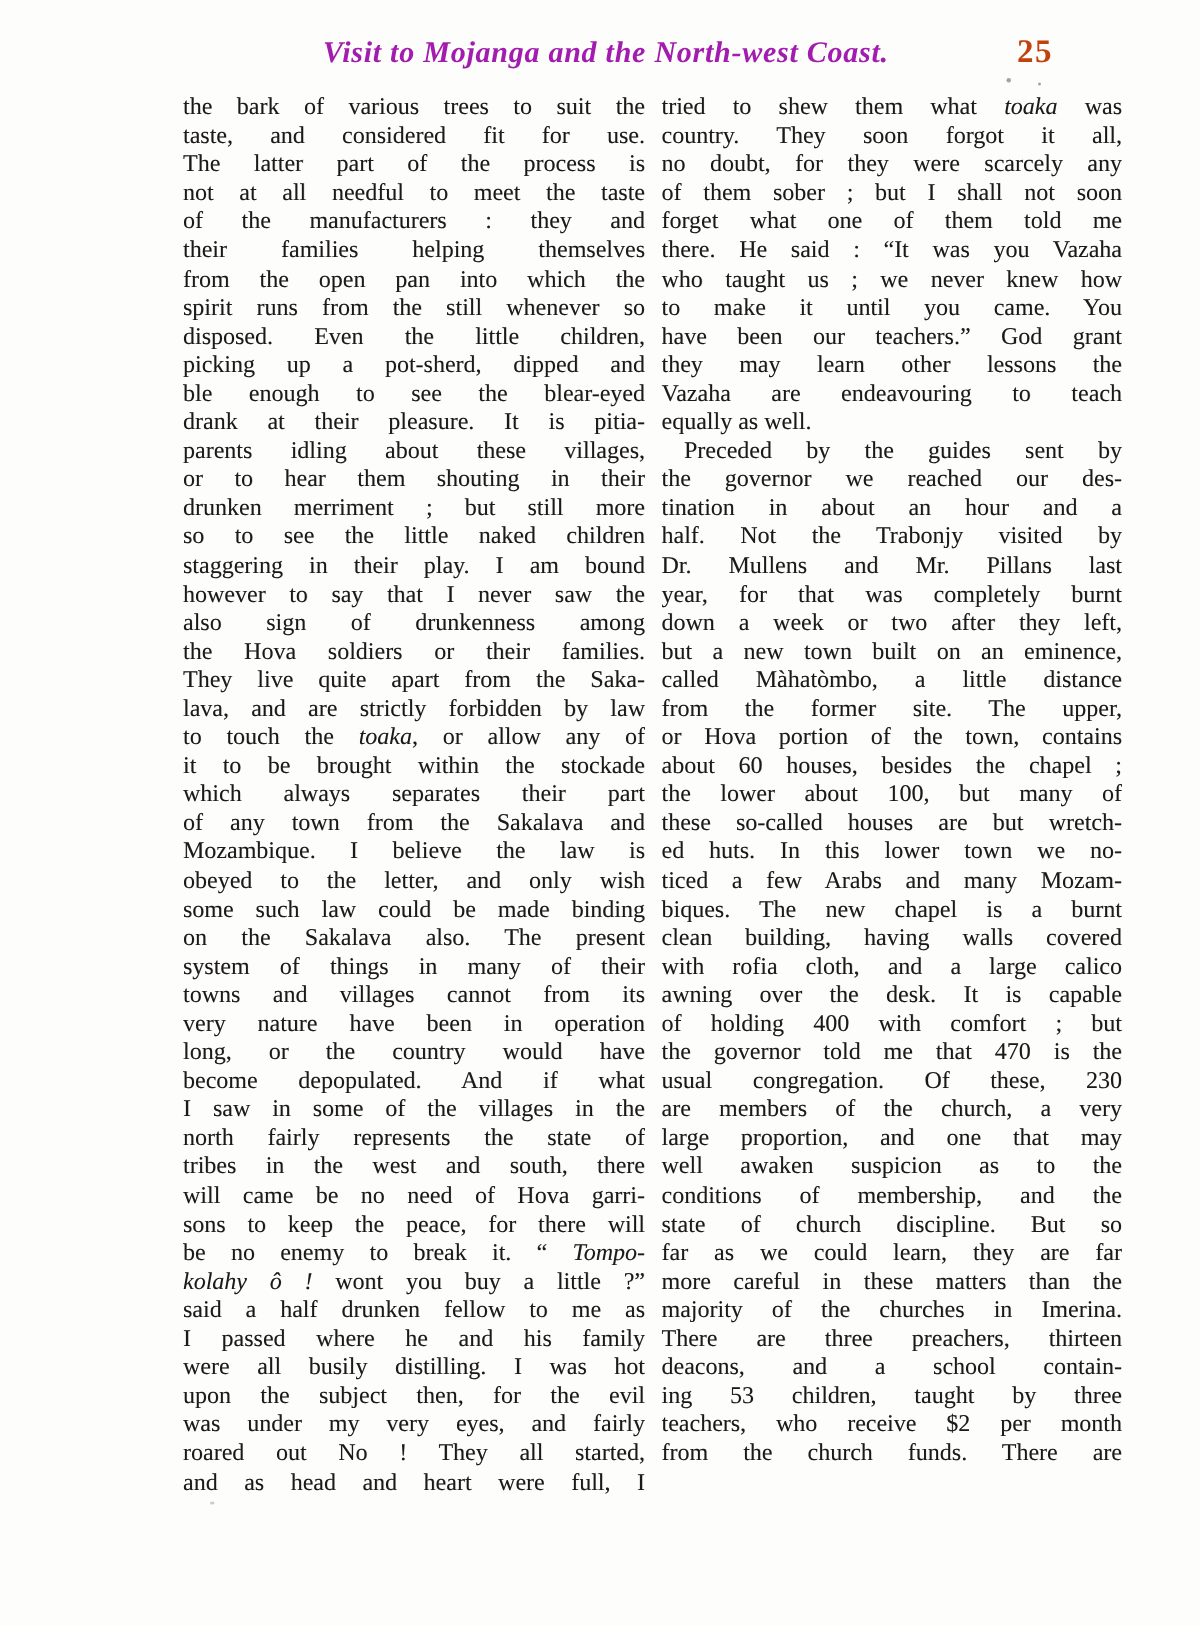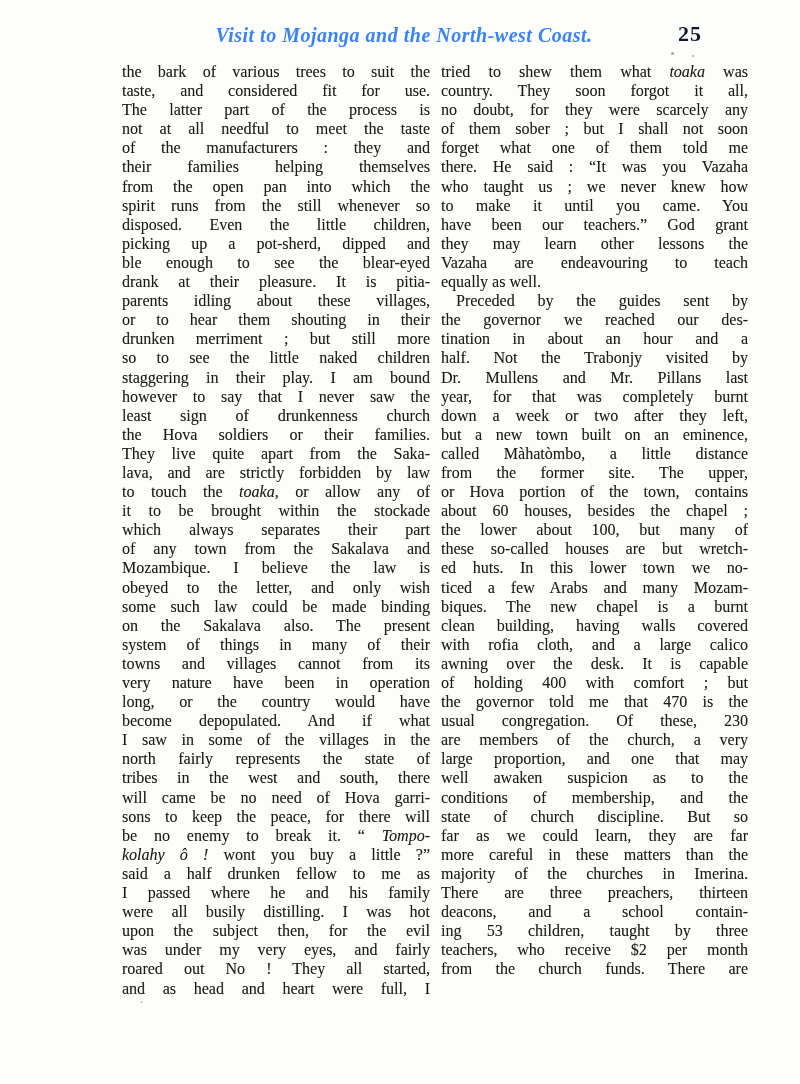--- a/index.html
+++ b/index.html
@@ -16,29 +16,29 @@
     overflow: hidden;
   }
   .running-head {
     position: absolute;
     top: 24px; left: 90px; width: 628px;
     text-align: center;
     font-style: italic;
     font-weight: bold;
     font-size: 20px;
     letter-spacing: 0.5px;
-    color: #3b82f6;
+    color: #a21caf;
   }
   .page-number {
     position: absolute;
     top: 21px; left: 678px; width: 30px;
     font-weight: bold;
     font-size: 22px;
     letter-spacing: 1px;
-    color: #0f172a;
+    color: #c2410c;
   }
   .col {
     position: absolute;
     top: 62px;
     width: 308px;
     font-size: 16px;
     line-height: 19.1px;
     text-shadow: 0.2px 0.2px 0 rgba(25,22,18,0.32);
     margin-left: 32px;
   }
@@ -83,21 +83,21 @@
       <div class="line">disposed. Even the little children,</div>
       <div class="line">picking up a pot-sherd, dipped and</div>
       <div class="line">ble enough to see the blear-eyed</div>
       <div class="line">drank at their pleasure. It is pitia-</div>
       <div class="line">parents idling about these villages,</div>
       <div class="line">or to hear them shouting in their</div>
       <div class="line">drunken merriment ; but still more</div>
       <div class="line">so to see the little naked children</div>
       <div class="line">staggering in their play. I am bound</div>
       <div class="line">however to say that I never saw the</div>
-      <div class="line">least sign of drunkenness church</div>
+      <div class="line">also sign of drunkenness among</div>
       <div class="line">the Hova soldiers or their families.</div>
       <div class="line">They live quite apart from the Saka-</div>
       <div class="line">lava, and are strictly forbidden by law</div>
       <div class="line">to touch the <em>toaka</em>, or allow any of</div>
       <div class="line">it to be brought within the stockade</div>
       <div class="line">which always separates their part</div>
       <div class="line">of any town from the Sakalava and</div>
       <div class="line">Mozambique. I believe the law is</div>
       <div class="line">obeyed to the letter, and only wish</div>
       <div class="line">some such law could be made binding</div>

